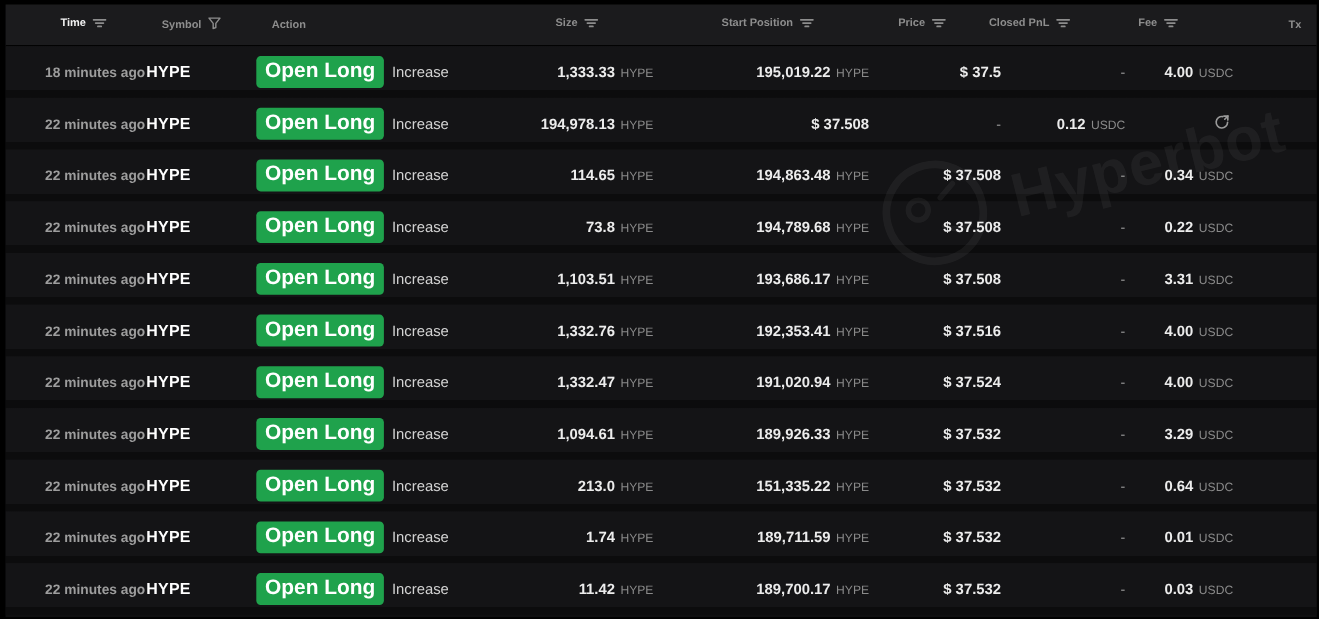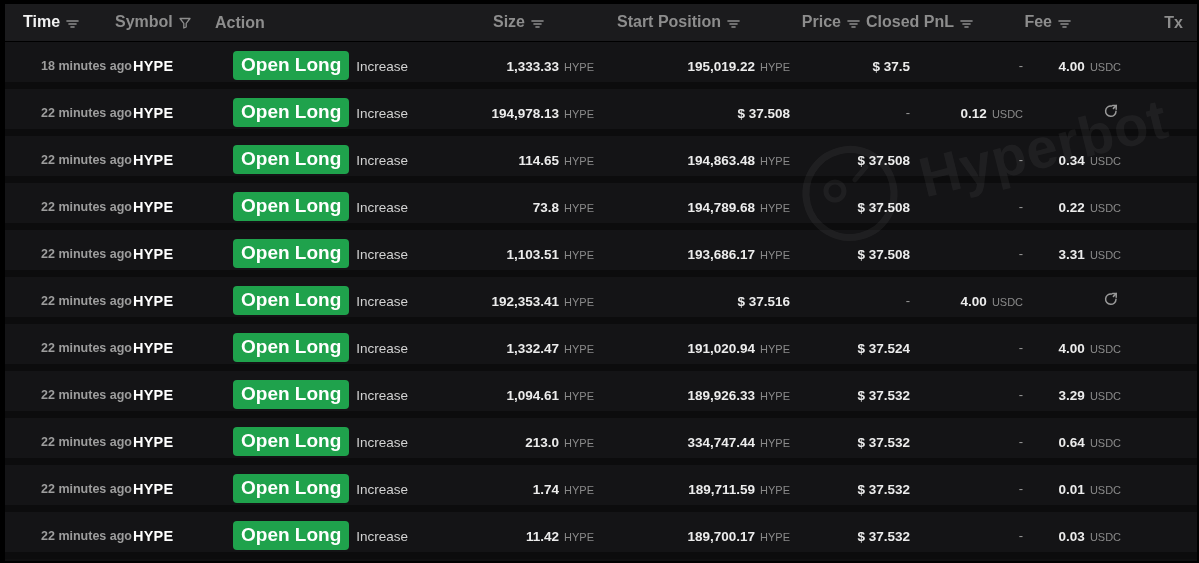--- a/index.html
+++ b/index.html
@@ -15,21 +15,21 @@
   }
   .grid-row {
     display:grid;
     grid-template-columns:92px 100px 1fr 186px 196px 120px 113px 98px 112px;
     padding:0 14px 0 18px;
     align-items:center;
   }
   .header-row {
     height:38px; background:#1b1b1d; border-bottom:1px solid #000;
   }
-  .h-cell { font-size:16px; font-weight:700; color:#8d8d8d; white-space:nowrap; }
+  .h-cell { font-size:10px; font-weight:700; color:#8d8d8d; white-space:nowrap;margin-left:32px; }
   .h-label.active { color:#f2f2f2; }
   .h-icon { display:inline-block; vertical-align:-2px; margin-left:6px; }
   .align-right { text-align:right; }
   .align-left { text-align:left; }
   .row {
     height:47px;
     background:linear-gradient(#141416 0px, #141416 40px, #0c0c0d 40px, #0c0c0d 47px);
     white-space:nowrap;
     padding-left:36px;
   }
@@ -204,20 +204,21 @@
                   <path d="M13 8.2A5.2 5.2 0 1 1 8.6 3"></path>
                   <path d="M9.6 2.6h3.6v3.6"></path>
                   <path d="M13.2 2.6 10.4 5.4"></path>
                 </svg></span>
             </button></div>
         </div>
         <div class="grid-row row">
           <div class="cell-time align-left">22 minutes ago</div>
           <div class="cell-symbol align-left">HYPE</div>
           <div class="align-left"><span class="badge">Open Long</span><span class="action-note">Increase</span></div>
+          <div class="align-right"><span class="num">1,332.76</span><span class="unit">HYPE</span></div>
           <div class="align-right"><span class="num">192,353.41</span><span class="unit">HYPE</span></div>
           <div class="align-right"><span class="num">$ 37.516</span></div>
           <div class="align-right dash">-</div>
           <div class="align-right"><span class="num">4.00</span><span class="unit">USDC</span></div>
           <div class="align-right"><button class="tx-btn">
               <span><svg width="16" height="16" viewBox="0 0 16 16" fill="none" stroke="#9a9a9a" stroke-width="1.5" stroke-linecap="round">
                   <path d="M13 8.2A5.2 5.2 0 1 1 8.6 3"></path>
                   <path d="M9.6 2.6h3.6v3.6"></path>
                   <path d="M13.2 2.6 10.4 5.4"></path>
                 </svg></span>
@@ -255,21 +256,21 @@
                   <path d="M9.6 2.6h3.6v3.6"></path>
                   <path d="M13.2 2.6 10.4 5.4"></path>
                 </svg></span>
             </button></div>
         </div>
         <div class="grid-row row">
           <div class="cell-time align-left">22 minutes ago</div>
           <div class="cell-symbol align-left">HYPE</div>
           <div class="align-left"><span class="badge">Open Long</span><span class="action-note">Increase</span></div>
           <div class="align-right"><span class="num">213.0</span><span class="unit">HYPE</span></div>
-          <div class="align-right"><span class="num">334,747.44</span><span class="unit">HYPE</span></div>
+          <div class="align-right"><span class="num">151,335.22</span><span class="unit">HYPE</span></div>
           <div class="align-right"><span class="num">$ 37.532</span></div>
           <div class="align-right dash">-</div>
           <div class="align-right"><span class="num">0.64</span><span class="unit">USDC</span></div>
           <div class="align-right"><button class="tx-btn">
               <span><svg width="16" height="16" viewBox="0 0 16 16" fill="none" stroke="#9a9a9a" stroke-width="1.5" stroke-linecap="round">
                   <path d="M13 8.2A5.2 5.2 0 1 1 8.6 3"></path>
                   <path d="M9.6 2.6h3.6v3.6"></path>
                   <path d="M13.2 2.6 10.4 5.4"></path>
                 </svg></span>
             </button></div>

